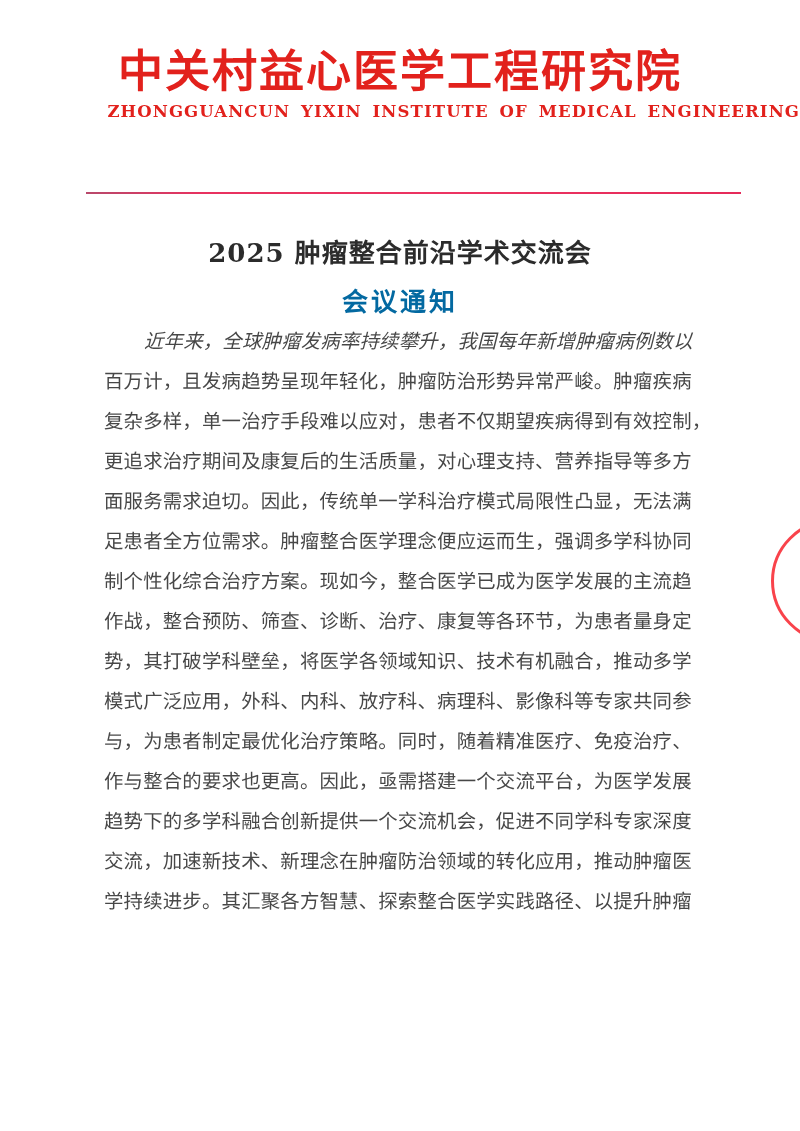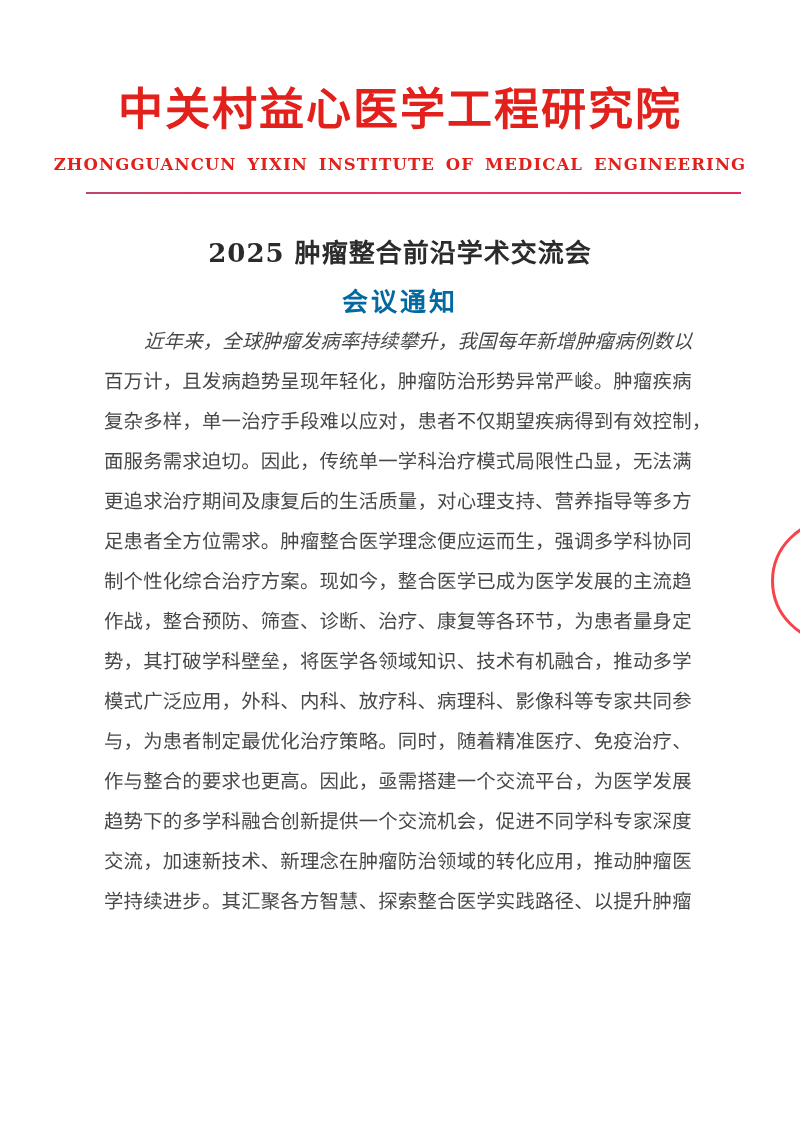--- a/index.html
+++ b/index.html
@@ -18,43 +18,44 @@
     font-family: "DejaVu Serif", "Liberation Serif", serif;
     box-sizing: border-box;
   }
 
   
   .letterhead {
     position: absolute;
     top: 0;
     left: 0;
     width: 800px;
-    padding-top: 86px;
+    padding-top: 48px;
     text-align: center;
   }
 
   .org-name-cn {
     font-family: "DejaVu Serif", "Liberation Serif", serif;
     font-size: 45px;
     line-height: 1.08;
     font-weight: 700;
     letter-spacing: 2px;
     color: #e2211c;
     white-space: nowrap;
   }
 
   .org-name-en {
-    margin-top: 20px;
+    margin-top: 5px;
     font-family: "DejaVu Serif", "Liberation Serif", serif;
     font-size: 16.5px;
     font-weight: 700;
     letter-spacing: 1.1px;
     word-spacing: 4px;
     color: #e2211c;
     white-space: nowrap;
+    text-align: right;
   }
 
   .header-rule {
     position: absolute;
     top: 192px;
     left: 86px;
     width: 655px;
     height: 2.4px;
     background: linear-gradient(to right, #b8496b 0%, #e8315f 18%, #ec3462 55%, #e52a59 100%);
   }
@@ -158,22 +159,22 @@
 
   <div class="doc-titles">
     <div class="doc-title-main">2025 肿瘤整合前沿学术交流会</div>
     <div class="doc-title-sub">会议通知</div>
   </div>
 
   <div class="body-block" id="body-block">
       <div class="body-line indent">近年来，全球肿瘤发病率持续攀升，我国每年新增肿瘤病例数以</div>
       <div class="body-line">百万计，且发病趋势呈现年轻化，肿瘤防治形势异常严峻。肿瘤疾病</div>
       <div class="body-line">复杂多样，单一治疗手段难以应对，患者不仅期望疾病得到有效控制，</div>
+      <div class="body-line">更追求治疗期间及康复后的生活质量，对心理支持、营养指导等多方</div>
       <div class="body-line">面服务需求迫切。因此，传统单一学科治疗模式局限性凸显，无法满</div>
-      <div class="body-line">更追求治疗期间及康复后的生活质量，对心理支持、营养指导等多方</div>
       <div class="body-line">足患者全方位需求。肿瘤整合医学理念便应运而生，强调多学科协同</div>
       <div class="body-line">制个性化综合治疗方案。现如今，整合医学已成为医学发展的主流趋</div>
       <div class="body-line">作战，整合预防、筛查、诊断、治疗、康复等各环节，为患者量身定</div>
       <div class="body-line">势，其打破学科壁垒，将医学各领域知识、技术有机融合，推动多学</div>
       <div class="body-line">模式广泛应用，外科、内科、放疗科、病理科、影像科等专家共同参</div>
       <div class="body-line">与，为患者制定最优化治疗策略。同时，随着精准医疗、免疫治疗、</div>
       <div class="body-line">作与整合的要求也更高。因此，亟需搭建一个交流平台，为医学发展</div>
       <div class="body-line">趋势下的多学科融合创新提供一个交流机会，促进不同学科专家深度</div>
       <div class="body-line">交流，加速新技术、新理念在肿瘤防治领域的转化应用，推动肿瘤医</div>
       <div class="body-line">学持续进步。其汇聚各方智慧、探索整合医学实践路径、以提升肿瘤</div>

